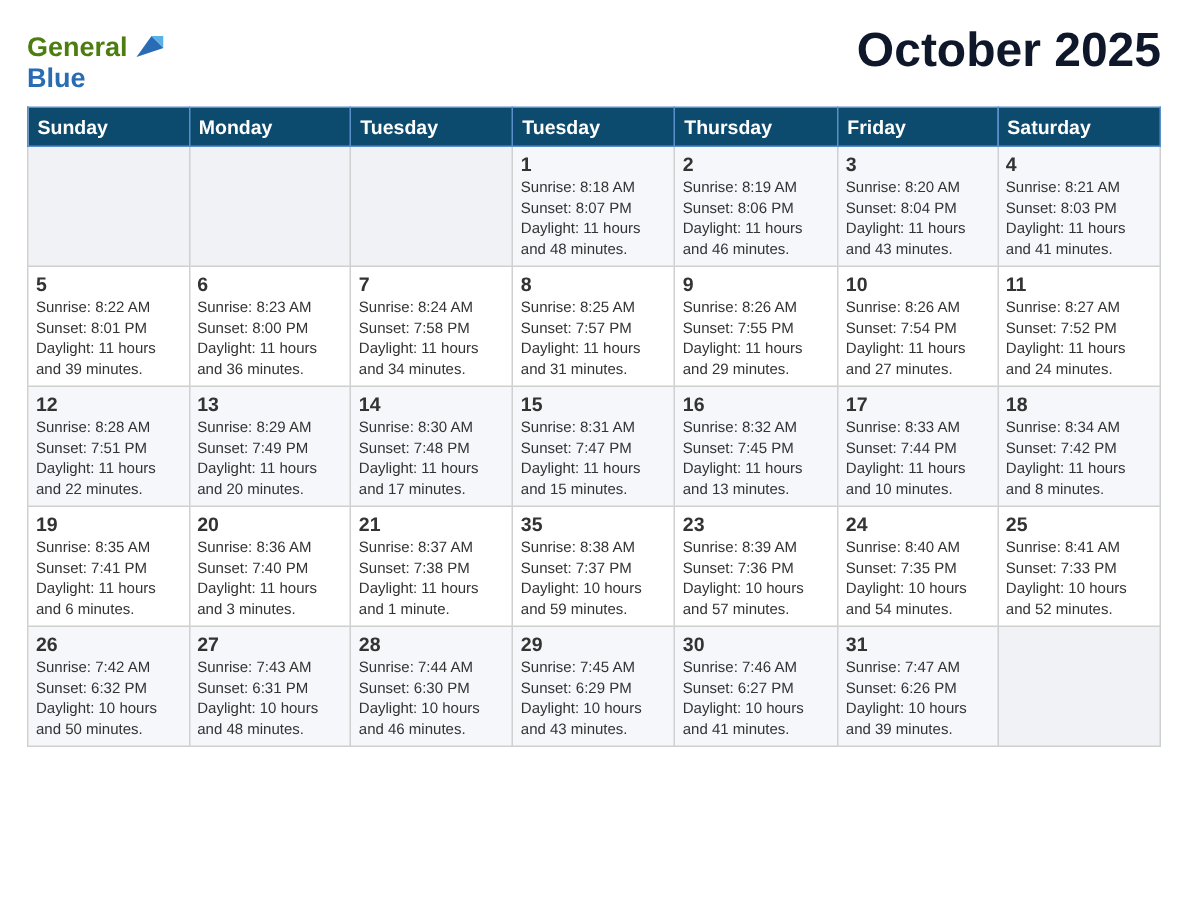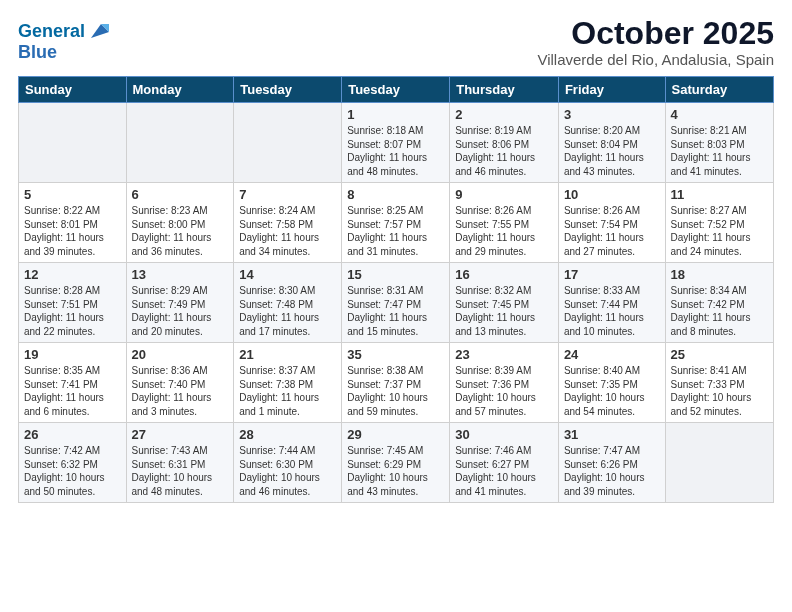--- a/index.html
+++ b/index.html
@@ -20,21 +20,21 @@
       display: flex;
       justify-content: space-between;
       align-items: flex-start;
       margin-bottom: 8px;
     }
     .logo {
       display: flex;
       align-items: center;
       margin-top: 4px;
     }
-    .logo-general { color: #0369a1; }
+    .logo-general { color: #4d7c0f; }
     .logo-blue { color: #2a6cb3; }
     .logo-icon {
       width: 22px;
       height: 22px;
       margin-left: 2px;
     }
     .title-block {
       text-align: right;
     }
     .title-month {
@@ -106,21 +106,20 @@
             <polygon points="14,4 22,4 22,12" fill="#5ab0e8"></polygon>
           </svg>
         </div>
         <div>
           <span class="logo-blue" style="font-size:18px;font-weight:bold;text-align:center;">Blue</span>
         </div>
       </div>
     </div>
     <div class="title-block">
       <div class="title-month">October 2025</div>
-      <div class="title-location">Villaverde del Rio, Andalusia, Spain</div>
     </div>
   </div>
 
   <table class="calendar">
     <thead>
       <tr>
         <th>Sunday</th>
         <th>Monday</th>
         <th>Tuesday</th>
         <th>Tuesday</th>

